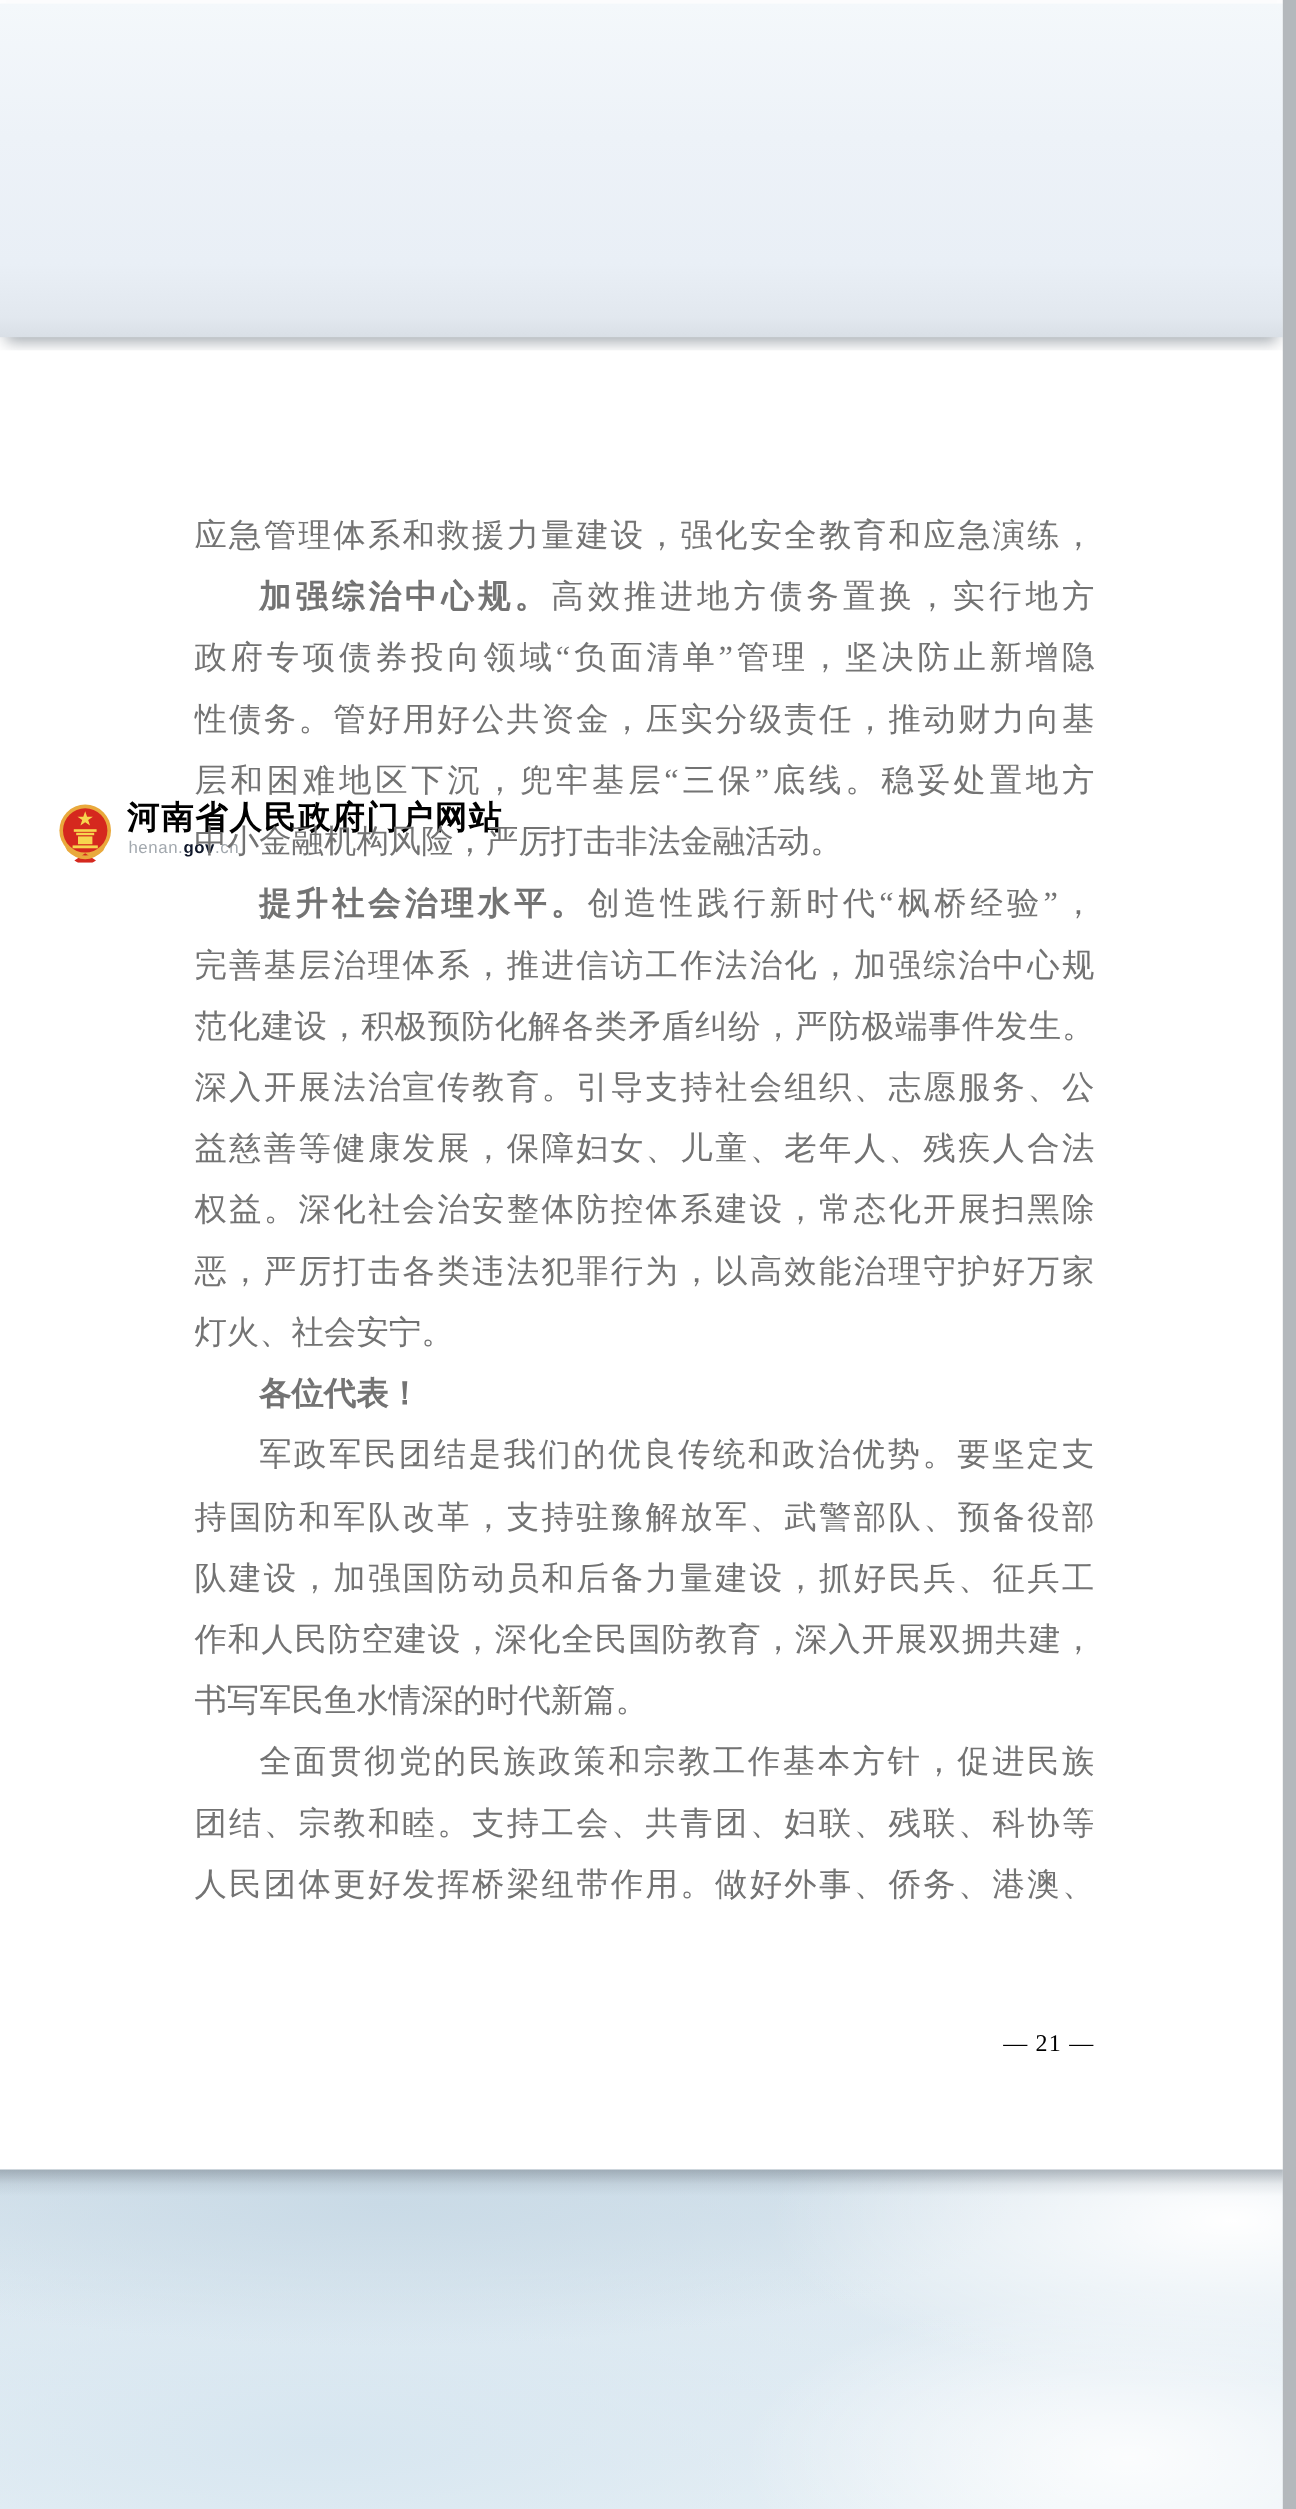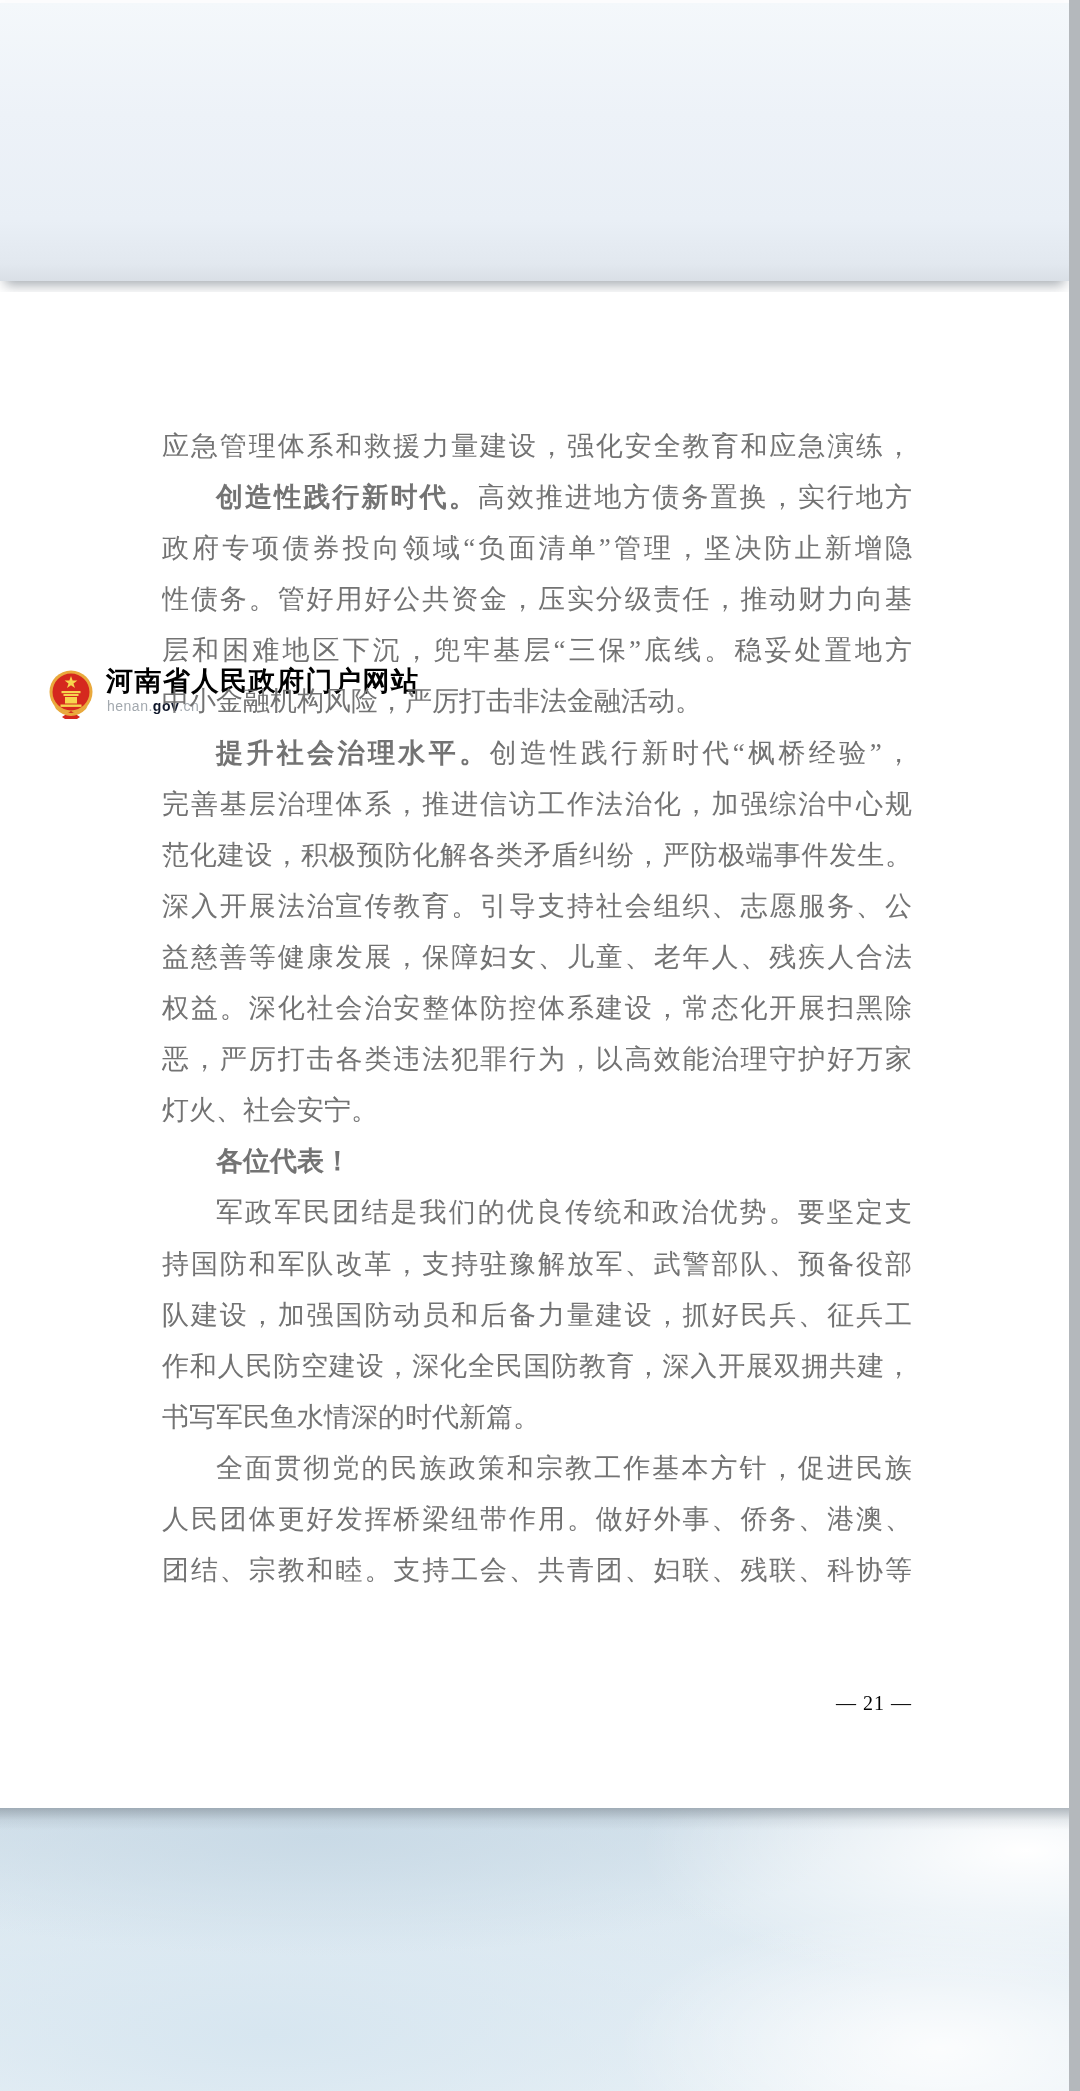--- a/index.html
+++ b/index.html
@@ -87,37 +87,37 @@
     <rect x="15.5" y="25" width="15" height="2" fill="#f7d54e"></rect>
     <rect x="17" y="28" width="12" height="6.5" fill="#f7d54e"></rect>
     <rect x="12.5" y="35.5" width="21" height="2.4" fill="#f7d54e"></rect>
   </svg>
   <div class="site-title">河南省人民政府门户网站</div>
   <div class="site-domain"><span>henan.</span><span class="gov">gov</span><span>.cn</span></div>
 </div>
 
 <div class="doc" id="doc">
     <div class="line just"><span>应急管理体系和救援力量建设，强化安全教育和应急演练，</span></div>
-    <div class="line just indent"><span class="lead">创造性践行新时代。</span><span>高效推进地方债务置换，实行地方</span></div>
+    <div class="line just indent"><span class="lead">加强综治中心规。</span><span>高效推进地方债务置换，实行地方</span></div>
     <div class="line just"><span>政府专项债券投向领域“负面清单”管理，坚决防止新增隐</span></div>
     <div class="line just"><span>性债务。管好用好公共资金，压实分级责任，推动财力向基</span></div>
     <div class="line just"><span>层和困难地区下沉，兜牢基层“三保”底线。稳妥处置地方</span></div>
     <div class="line last"><span>中小金融机构风险，严厉打击非法金融活动。</span></div>
     <div class="line just indent"><span class="lead">提升社会治理水平。</span><span>创造性践行新时代“枫桥经验”，</span></div>
     <div class="line just"><span>完善基层治理体系，推进信访工作法治化，加强综治中心规</span></div>
     <div class="line just"><span>范化建设，积极预防化解各类矛盾纠纷，严防极端事件发生。</span></div>
     <div class="line just"><span>深入开展法治宣传教育。引导支持社会组织、志愿服务、公</span></div>
     <div class="line just"><span>益慈善等健康发展，保障妇女、儿童、老年人、残疾人合法</span></div>
     <div class="line just"><span>权益。深化社会治安整体防控体系建设，常态化开展扫黑除</span></div>
     <div class="line just"><span>恶，严厉打击各类违法犯罪行为，以高效能治理守护好万家</span></div>
     <div class="line last"><span>灯火、社会安宁。</span></div>
     <div class="line last indent"><span class="lead">各位代表！</span><span></span></div>
     <div class="line just indent"><span>军政军民团结是我们的优良传统和政治优势。要坚定支</span></div>
     <div class="line just"><span>持国防和军队改革，支持驻豫解放军、武警部队、预备役部</span></div>
     <div class="line just"><span>队建设，加强国防动员和后备力量建设，抓好民兵、征兵工</span></div>
     <div class="line just"><span>作和人民防空建设，深化全民国防教育，深入开展双拥共建，</span></div>
     <div class="line last"><span>书写军民鱼水情深的时代新篇。</span></div>
     <div class="line just indent"><span>全面贯彻党的民族政策和宗教工作基本方针，促进民族</span></div>
+    <div class="line just"><span>团结、宗教和睦。支持工会、共青团、妇联、残联、科协等</span></div>
     <div class="line just"><span>人民团体更好发挥桥梁纽带作用。做好外事、侨务、港澳、</span></div>
-    <div class="line just"><span>团结、宗教和睦。支持工会、共青团、妇联、残联、科协等</span></div>
   </div>
 
 <div class="page-number">— 21 —</div>
 
 </body></html>

